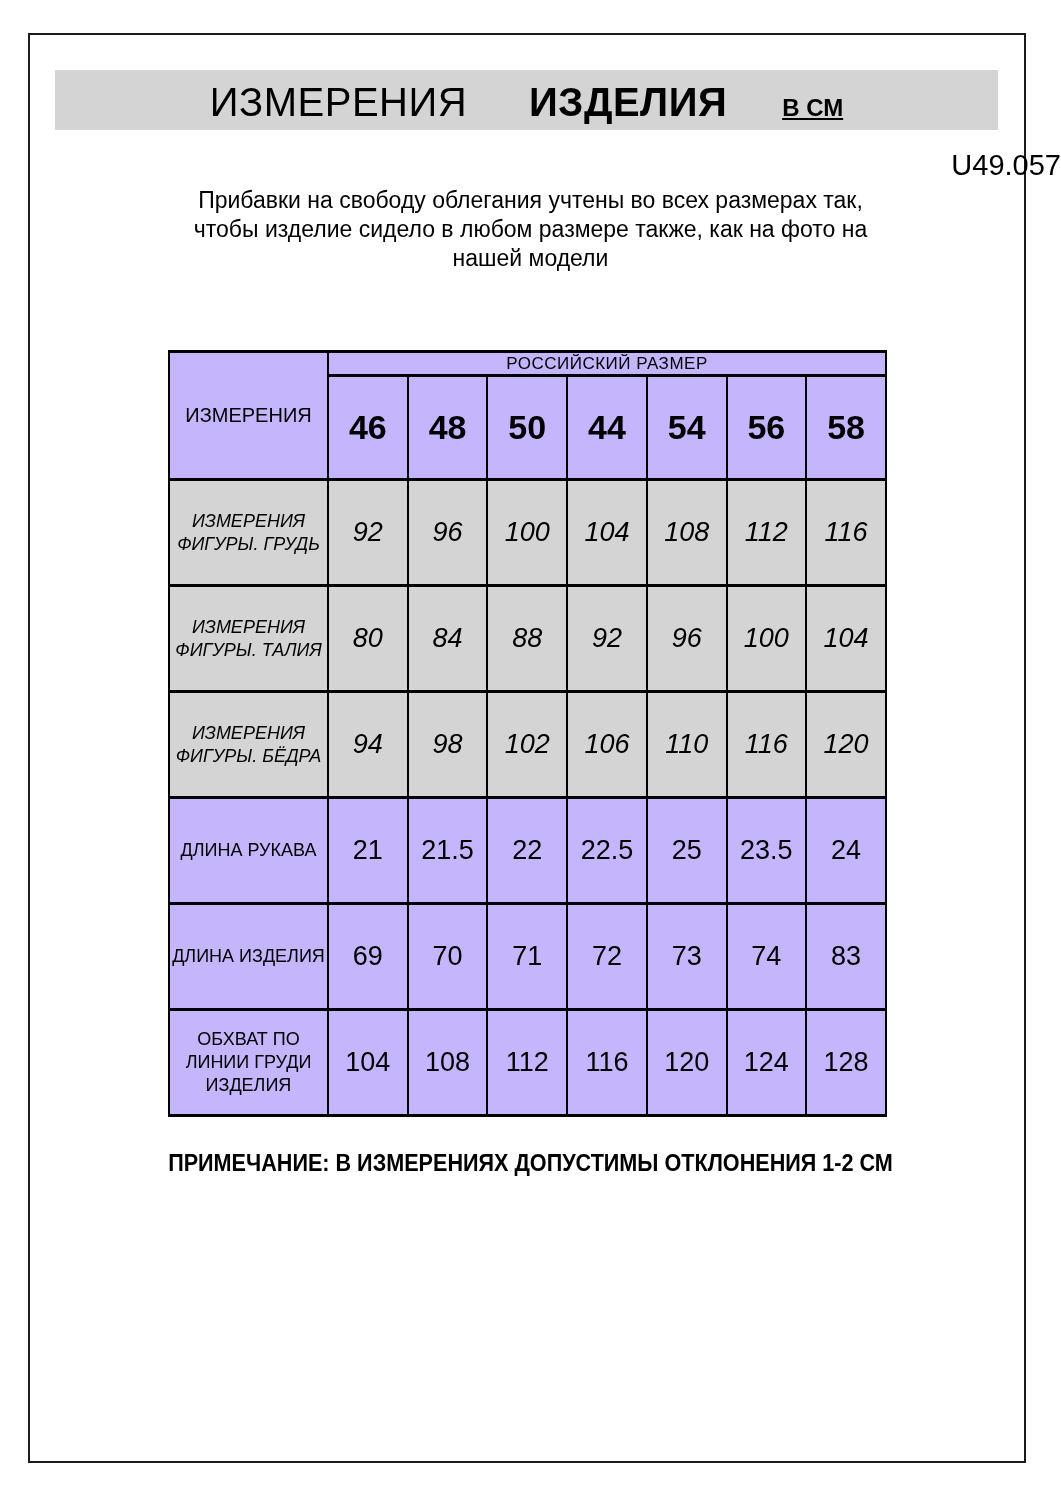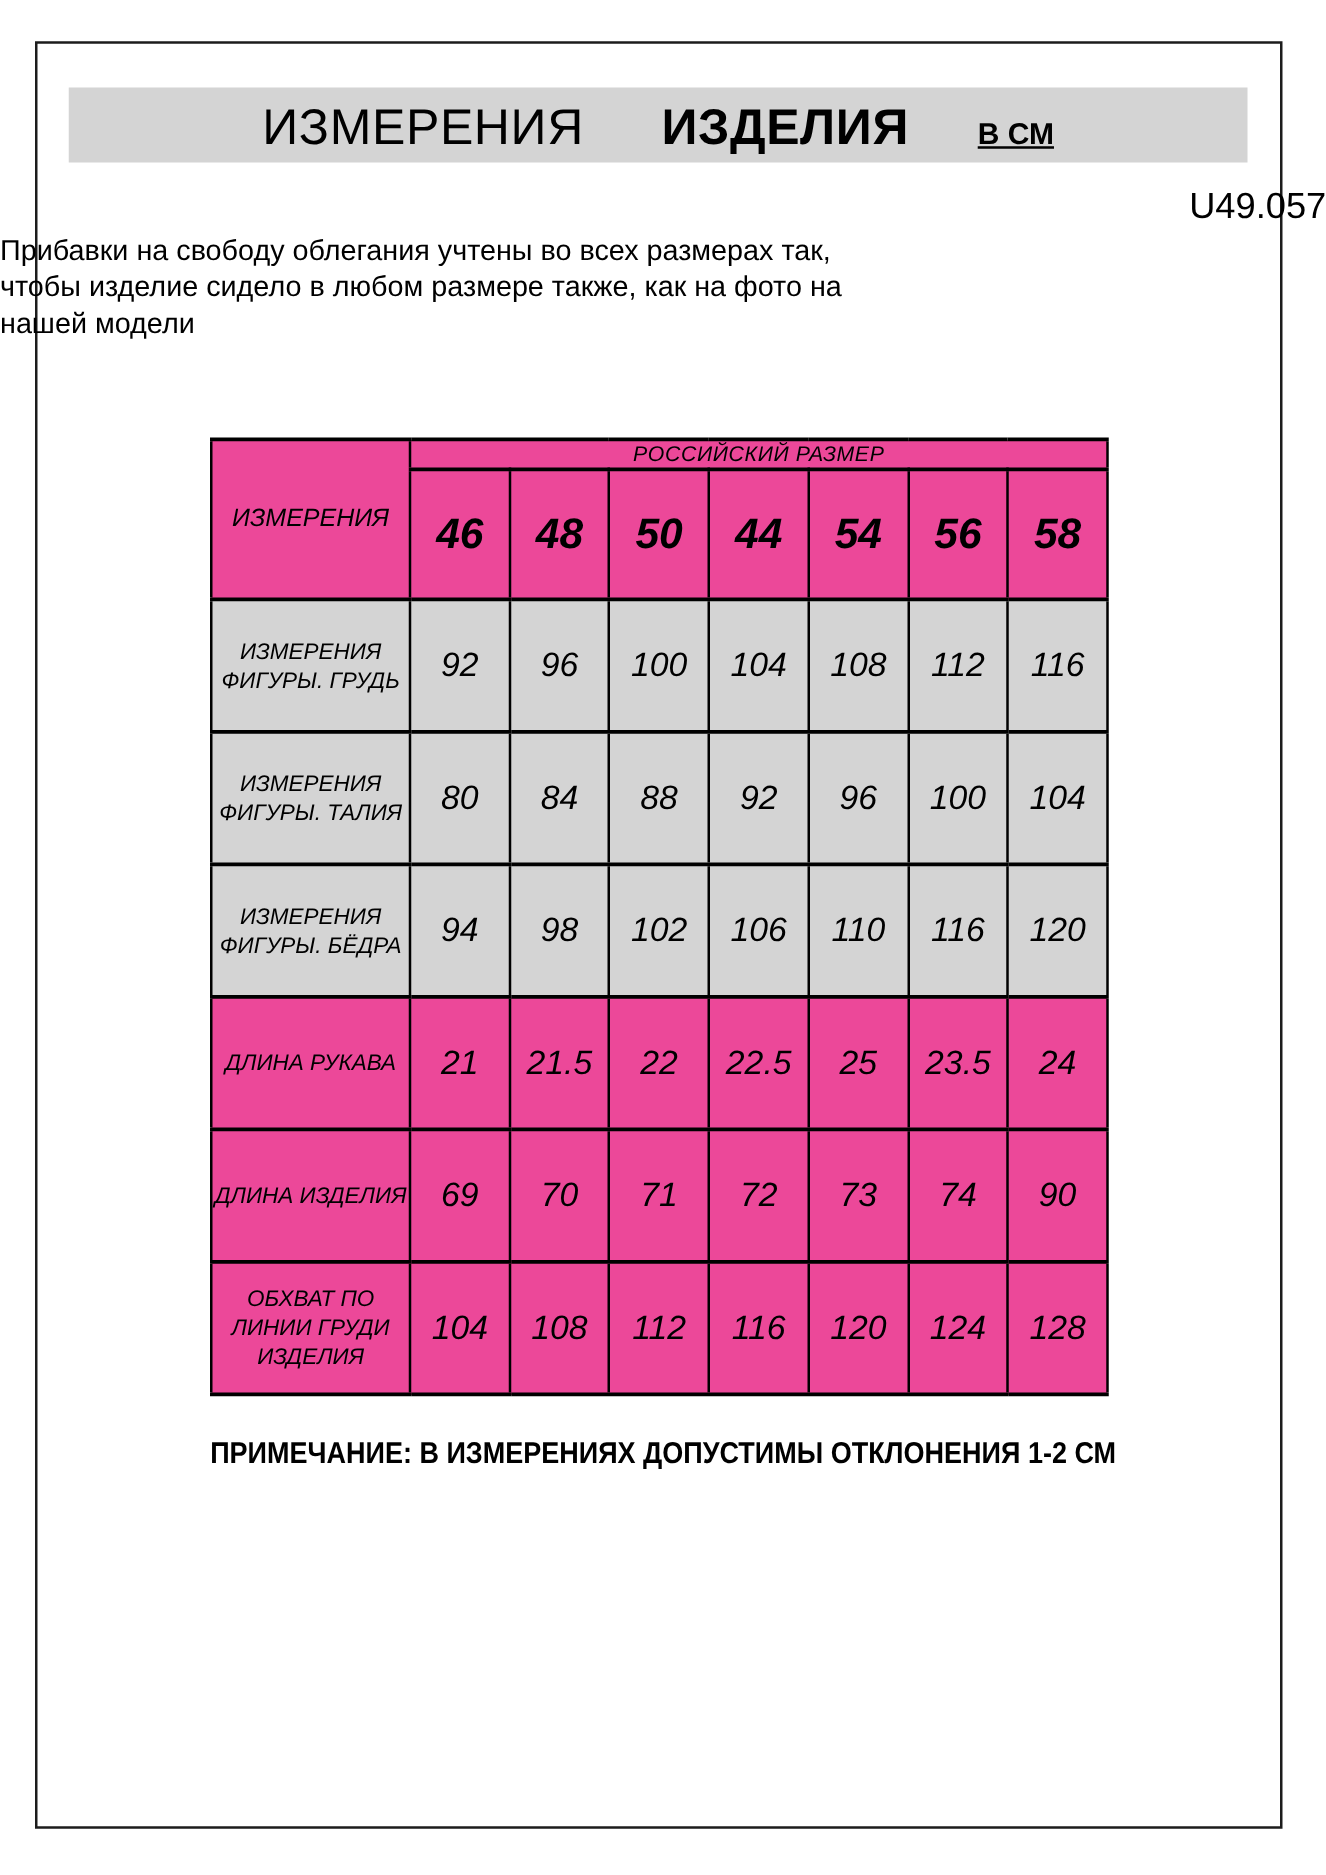--- a/index.html
+++ b/index.html
@@ -26,35 +26,34 @@
   }
   .banner .t-regular { font-size: 40px; font-weight: 400; letter-spacing: 0.5px; }
   .banner .t-bold    { font-size: 40px; font-weight: 700; margin-left: 62px; letter-spacing: 0.5px; }
   .banner .t-unit    { font-size: 24px; font-weight: 700; margin-left: 55px; text-decoration: underline; }
   .code {
     position: absolute; left: 0; top: 149px; width: 1061px;
     text-align: right; font-size: 29px; font-weight: 400;
   }
   .intro {
     position: absolute; left: 0; top: 186px; width: 1061px;
-    font-size: 23px; line-height: 29px;
+    text-align: center; font-size: 23px; line-height: 29px;
     white-space: pre-line;
   }
   table.size-table {
     position: absolute; left: 168px; top: 350px;
     width: 719px;
     border-collapse: collapse; table-layout: fixed;
   }
   .size-table col.c-label { width: 159px; }
   .size-table th, .size-table td {
     border: 2px solid #000;
     border-top-width: 3px; border-bottom-width: 3px;
     padding: 0; text-align: center; vertical-align: middle;
-    background: #ec4899;
-    font-style: italic;
+    background: #c4b5fd;
   }
   tr.band-row  { height: 24px; }
   th.band      { font-size: 17px; font-weight: 400; letter-spacing: 0.5px; }
   th.corner    { font-size: 20px; font-weight: 400; }
   tr.sizes-row { height: 104px; padding-left: 39px; }
   th.size      { font-size: 34px; font-weight: 700; }
   tr.row-body  { height: 106px; }
   td.label     { font-size: 18px; line-height: 23px; white-space: pre-line; }
   td.val       { font-size: 27px; }
   tr.figure td { background: #d4d4d4; font-style: italic; }
@@ -155,21 +154,21 @@
     </tr>
 
     <tr class="row-body product">
       <td class="label">ДЛИНА ИЗДЕЛИЯ</td>
       <td class="val">69</td>
       <td class="val">70</td>
       <td class="val">71</td>
       <td class="val">72</td>
       <td class="val">73</td>
       <td class="val">74</td>
-      <td class="val">90</td>
+      <td class="val">83</td>
     </tr>
 
     <tr class="row-body product">
       <td class="label">ОБХВАТ ПО
 ЛИНИИ ГРУДИ
 ИЗДЕЛИЯ</td>
       <td class="val">104</td>
       <td class="val">108</td>
       <td class="val">112</td>
       <td class="val">116</td>

